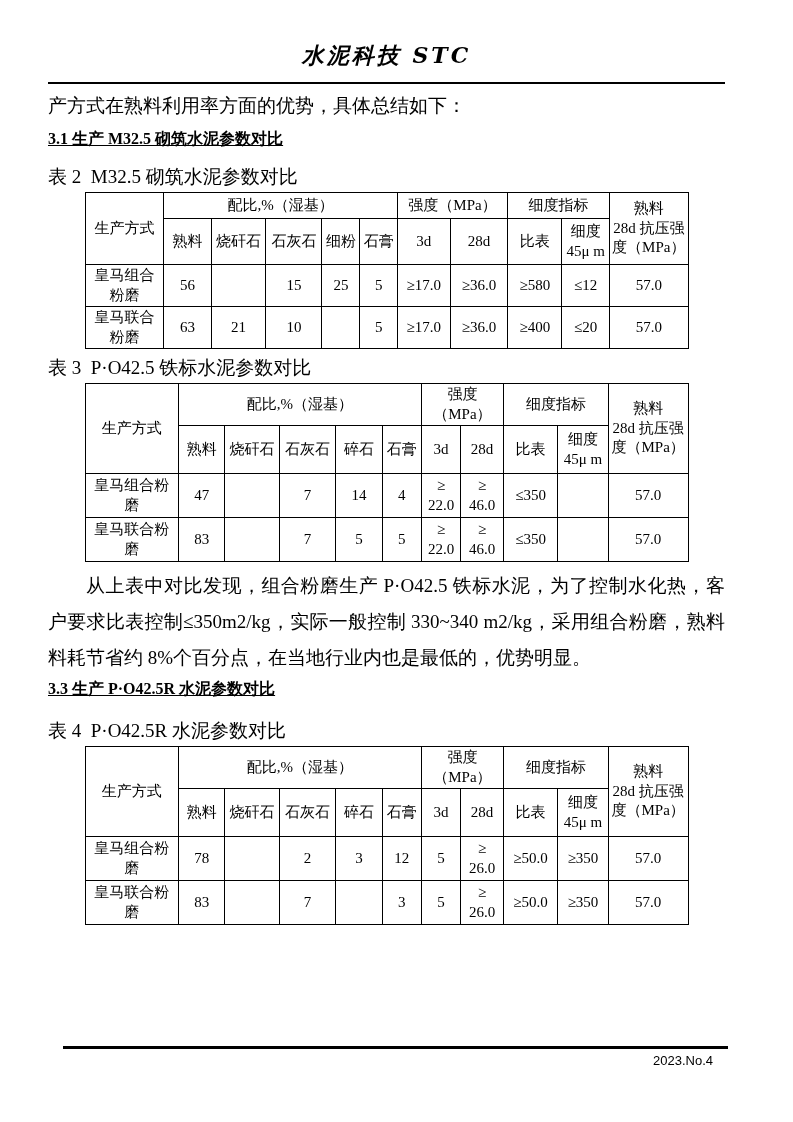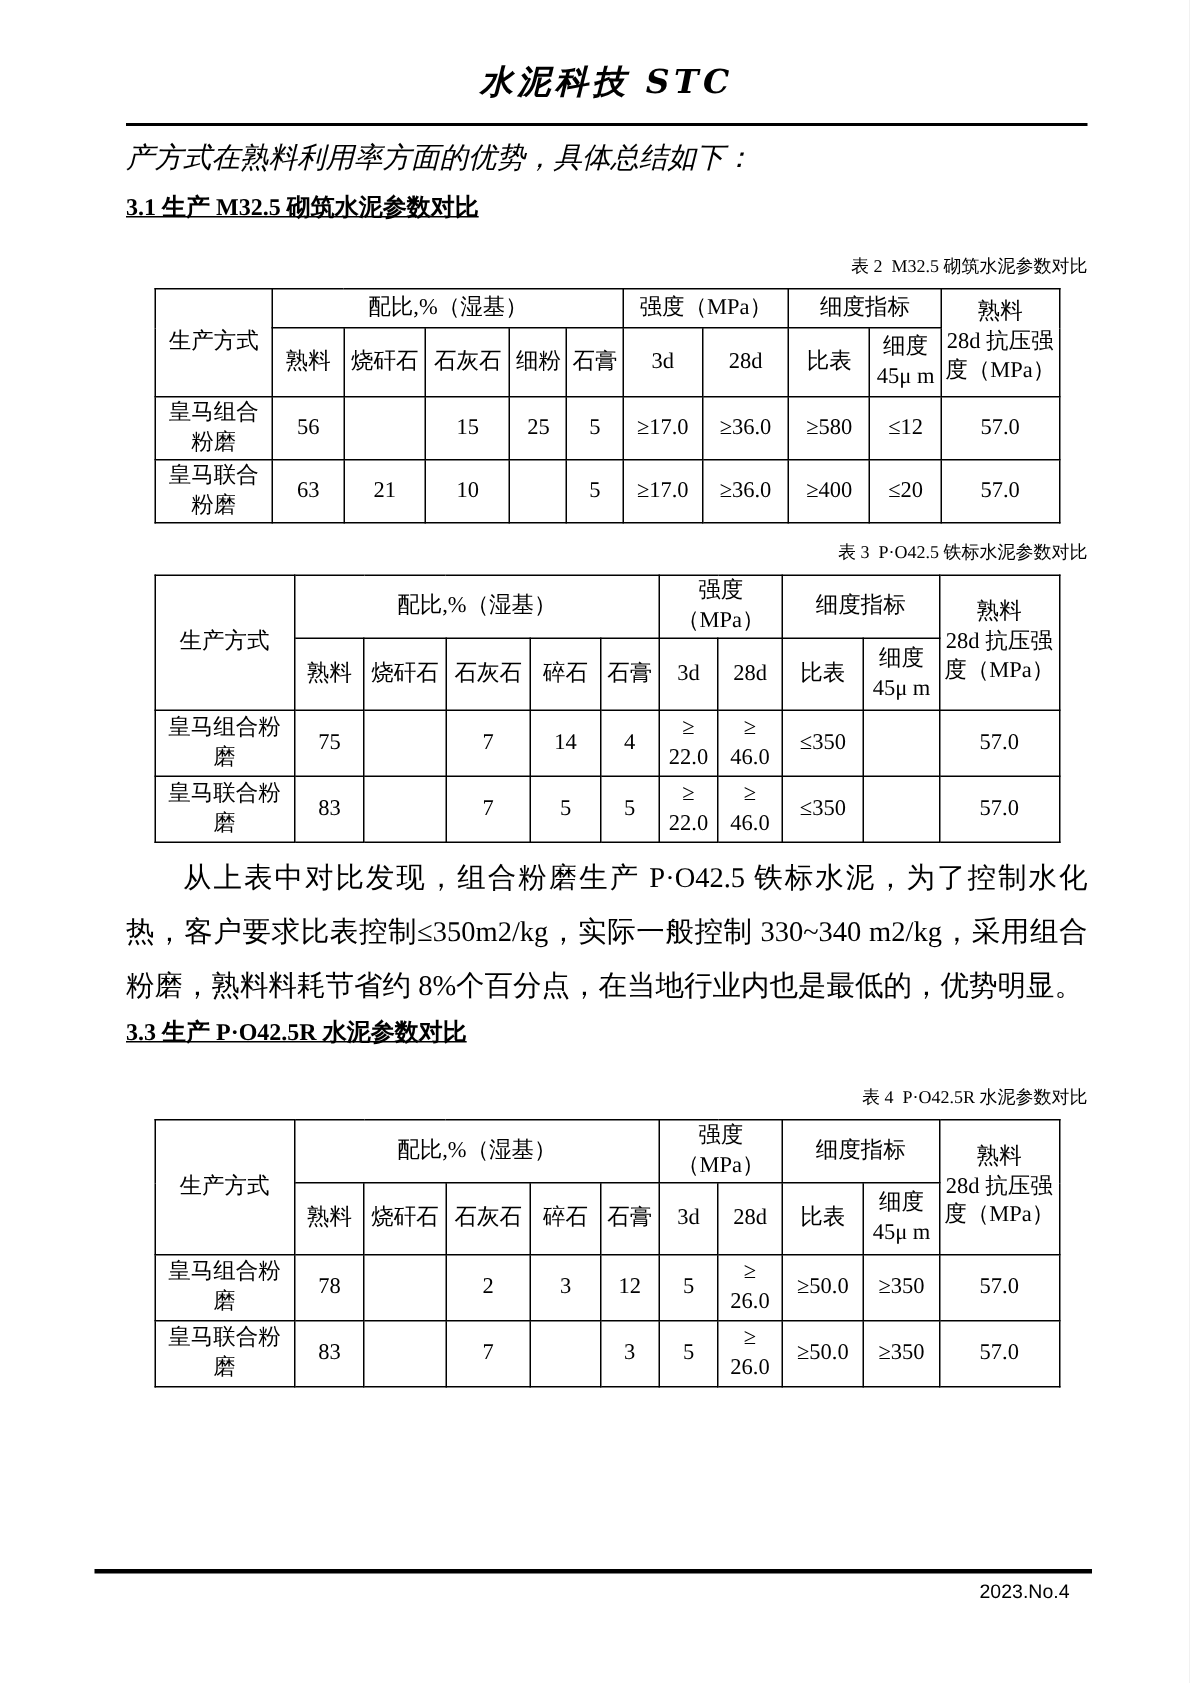--- a/index.html
+++ b/index.html
@@ -1,34 +1,34 @@
 <!DOCTYPE html>
 <html><head>
 <meta charset="utf-8">
 <style>
   html,body{margin:0;padding:0;background:#e8e8e8;}
   .page{
     position:relative; width:793px; height:1122px; background:#ffffff;
     margin:0 auto; overflow:hidden; color:#000;
     font-family:"Liberation Serif","DejaVu Serif",serif;
   }
-  .content{padding:42px 68px 0 84px;}
+  .content{padding:42px 68px 0 48px;}
   .header-title{
     text-align:center; font-size:22px; font-weight:bold; font-style:italic;
     letter-spacing:3px; font-family:"DejaVu Serif",serif; height:26px; line-height:26px;
   }
   .header-rule{border-bottom:2px solid #000; margin-top:14px;}
-  .intro{font-size:19px; line-height:28px; margin-top:8px;font-style:italic;}
+  .intro{font-size:19px; line-height:28px; margin-top:8px;}
   .section-heading{
     font-size:16px; font-weight:bold; line-height:26px; margin-top:6px;
     font-family:"Liberation Serif","DejaVu Serif",serif;
     text-decoration:underline;
   }
   .table-caption{
-    text-align:right; font-size:12px; line-height:22px; margin-top:14px;
+    text-align:left; font-size:19px; line-height:22px; margin-top:14px;
     white-space:pre;
   }
   table.data-table{
     border-collapse:collapse; table-layout:fixed; width:604px;
     margin:4px auto 0 auto;
   }
   table.data-table th, table.data-table td{
     border:1px solid #000; text-align:center; vertical-align:middle;
     font-size:15px; font-weight:normal; padding:1px 2px;
     white-space:pre-line; line-height:1.3; overflow:hidden;
@@ -180,21 +180,21 @@
             <th>3d</th>
             <th>28d</th>
             <th>比表</th>
             <th>细度
 45μ m</th>
           </tr>
         </thead>
         <tbody>
           <tr>
             <td>皇马组合粉磨</td>
-            <td>75</td>
+            <td>47</td>
             <td></td>
             <td>7</td>
             <td>14</td>
             <td>4</td>
             <td>≥
 22.0</td>
             <td>≥
 46.0</td>
             <td>≤350</td>
             <td></td>

